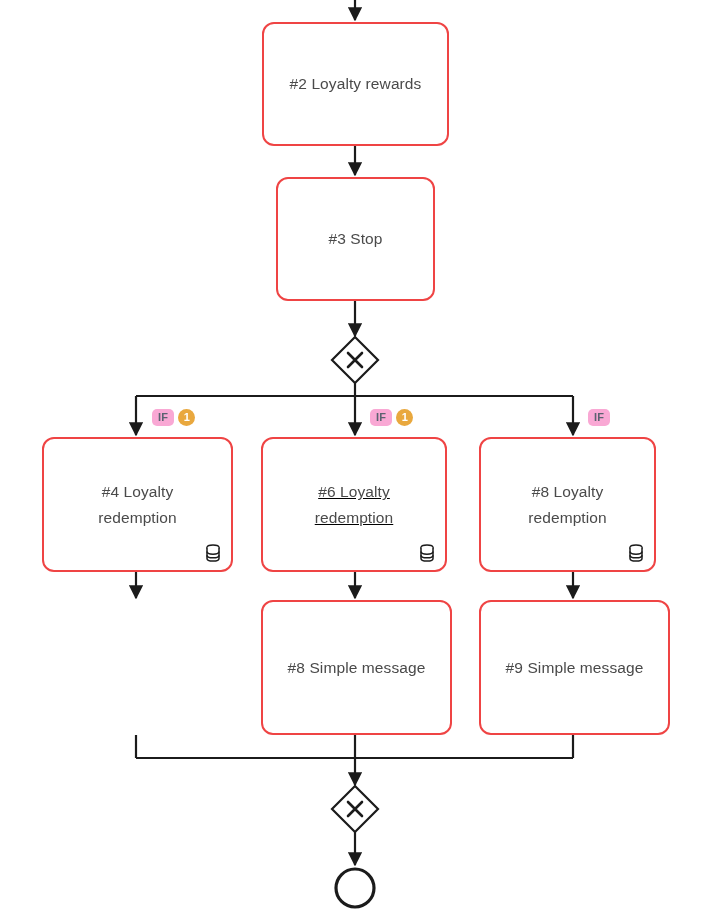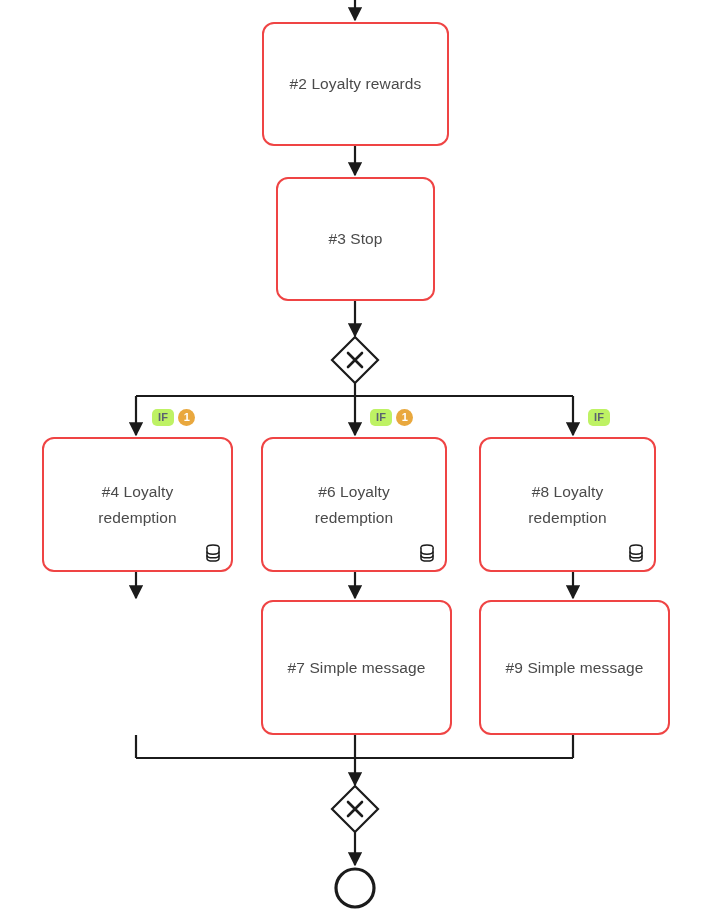--- a/index.html
+++ b/index.html
@@ -41,21 +41,21 @@
 
   
   .cond{
     position:absolute;
     display:flex;
     align-items:center;
     gap:4px;
     height:20px;
   }
   .cond .if-chip{
-    background:#bef264;
+    background:#f9a8d4;
     color:#5b6270;
     font-size:11px;
     font-weight:700;
     letter-spacing:.3px;
     border-radius:5px;
     padding:3px 6px 3px 6px;
     line-height:1;
   }
   .cond .num-chip{
     background:#e9a83e;
@@ -135,21 +135,21 @@
     <span class="node-label">#4 Loyalty
 redemption</span>
     <svg class="db-icon" viewBox="0 0 16 18">
       <ellipse cx="8" cy="3.6" rx="6" ry="2.6" fill="#fff" stroke="#1b1b1b" stroke-width="1.5"></ellipse>
       <path d="M2,3.6 L2,14.4 C2,15.85 4.69,17 8,17 C11.31,17 14,15.85 14,14.4 L14,3.6" fill="#fff" stroke="#1b1b1b" stroke-width="1.5"></path>
       <path d="M2,7.6 C2,9.05 4.69,10.2 8,10.2 C11.31,10.2 14,9.05 14,7.6" fill="none" stroke="#1b1b1b" stroke-width="1.5"></path>
       <path d="M2,11.2 C2,12.65 4.69,13.8 8,13.8 C11.31,13.8 14,12.65 14,11.2" fill="none" stroke="#1b1b1b" stroke-width="1.5"></path>
     </svg>
   </div>
 
-  <div class="node" style="left:261px;top:437px;width:186px;height:135px;">
+  <div class="node" style="left:261px;top:437px;width:186px;height:135px;text-decoration:underline;">
     <span class="node-label">#6 Loyalty
 redemption</span>
     <svg class="db-icon" viewBox="0 0 16 18">
       <ellipse cx="8" cy="3.6" rx="6" ry="2.6" fill="#fff" stroke="#1b1b1b" stroke-width="1.5"></ellipse>
       <path d="M2,3.6 L2,14.4 C2,15.85 4.69,17 8,17 C11.31,17 14,15.85 14,14.4 L14,3.6" fill="#fff" stroke="#1b1b1b" stroke-width="1.5"></path>
       <path d="M2,7.6 C2,9.05 4.69,10.2 8,10.2 C11.31,10.2 14,9.05 14,7.6" fill="none" stroke="#1b1b1b" stroke-width="1.5"></path>
       <path d="M2,11.2 C2,12.65 4.69,13.8 8,13.8 C11.31,13.8 14,12.65 14,11.2" fill="none" stroke="#1b1b1b" stroke-width="1.5"></path>
     </svg>
   </div>
 
@@ -159,21 +159,21 @@
     <svg class="db-icon" viewBox="0 0 16 18">
       <ellipse cx="8" cy="3.6" rx="6" ry="2.6" fill="#fff" stroke="#1b1b1b" stroke-width="1.5"></ellipse>
       <path d="M2,3.6 L2,14.4 C2,15.85 4.69,17 8,17 C11.31,17 14,15.85 14,14.4 L14,3.6" fill="#fff" stroke="#1b1b1b" stroke-width="1.5"></path>
       <path d="M2,7.6 C2,9.05 4.69,10.2 8,10.2 C11.31,10.2 14,9.05 14,7.6" fill="none" stroke="#1b1b1b" stroke-width="1.5"></path>
       <path d="M2,11.2 C2,12.65 4.69,13.8 8,13.8 C11.31,13.8 14,12.65 14,11.2" fill="none" stroke="#1b1b1b" stroke-width="1.5"></path>
     </svg>
   </div>
 
 
   <div class="node" style="left:261px;top:600px;width:191px;height:135px;">
-    <span class="node-label">#7 Simple message</span>
+    <span class="node-label">#8 Simple message</span>
   </div>
 
   <div class="node" style="left:479px;top:600px;width:191px;height:135px;">
     <span class="node-label">#9 Simple message</span>
   </div>
 
   <div class="cond" style="left:152px;top:407px;">
     <span class="if-chip">IF</span>
     <span class="num-chip">1</span>
   </div>

